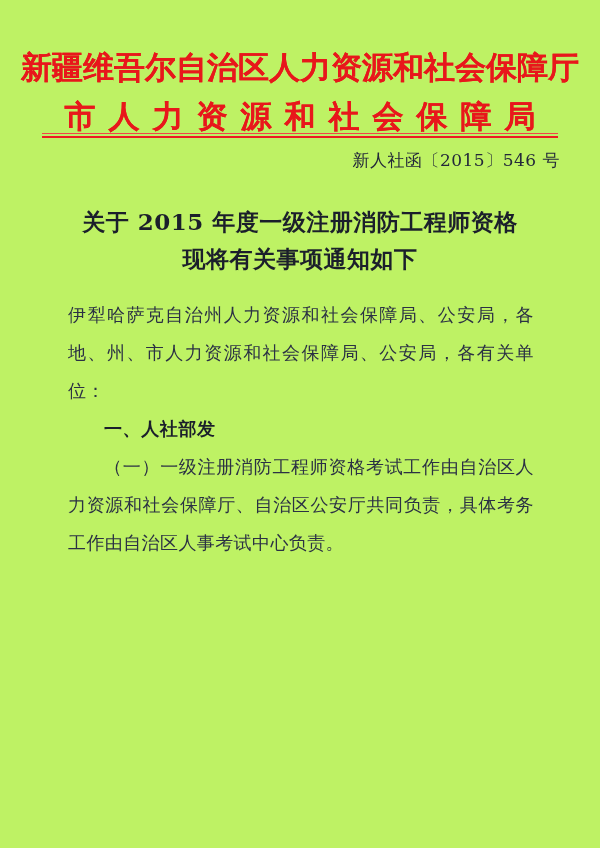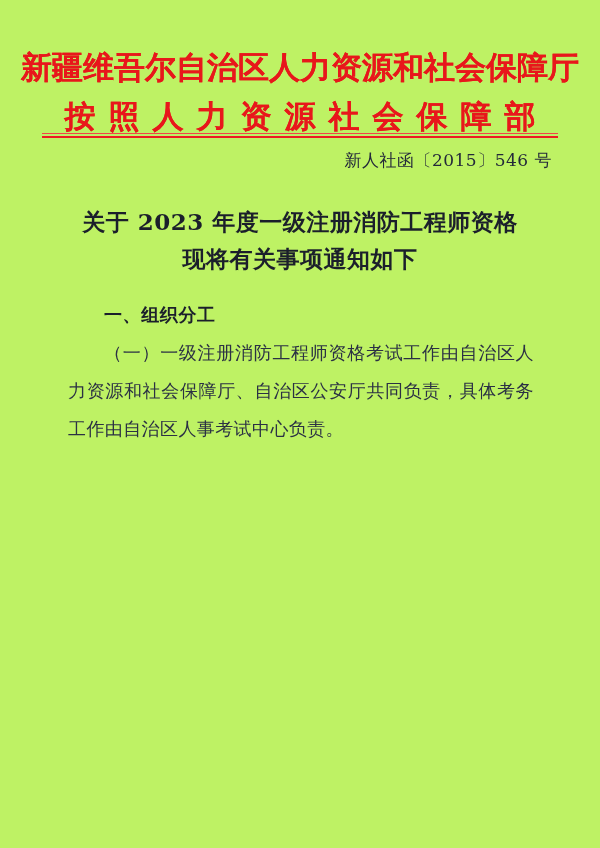--- a/index.html
+++ b/index.html
@@ -77,21 +77,21 @@
   }
   .rule-thick {
     height: 2px;
     background: #ed1c22;
     width: 100%;
   }
 
   
   .doc-number {
     position: absolute;
-    right: 96px;
+    right: 88px;
     top: 148px;
     font-size: 17px;
     line-height: 24px;
     color: #24293a;
     letter-spacing: 0.5px;
     white-space: nowrap;
   }
 
   
   .doc-title {
@@ -137,35 +137,36 @@
     letter-spacing: 0.6px;
   }
 </style>
 </head>
 <body>
 
 <div class="page">
 
   <div class="letterhead">
     <div class="lh-line lh-line-1">新疆维吾尔自治区人力资源和社会保障厅</div>
-    <div class="lh-line lh-line-2">按照人力资源社会保障部</div>
+    <div class="lh-line lh-line-2">市人力资源和社会保障局</div>
   </div>
 
   <div class="rule-wrap">
     <div class="rule-thin"></div>
     <div class="rule-gap"></div>
     <div class="rule-thick"></div>
   </div>
 
   <div class="doc-number">新人社函〔2015〕546 号</div>
 
   <div class="doc-title">
-    <span class="t-line">关于 2023 年度一级注册消防工程师资格</span>
+    <span class="t-line">关于 2015 年度一级注册消防工程师资格</span>
     <span class="t-line">现将有关事项通知如下</span>
   </div>
 
   <div class="body-text">
-    <p class="p-heading">一、组织分工</p>
+    <p class="p-recipients">伊犁哈萨克自治州人力资源和社会保障局、公安局，各地、州、市人力资源和社会保障局、公安局，各有关单位：</p>
+    <p class="p-heading">一、人社部发</p>
     <p class="p-indent">（一）一级注册消防工程师资格考试工作由自治区人力资源和社会保障厅、自治区公安厅共同负责，具体考务工作由自治区人事考试中心负责。</p>
 
   </div>
 
 </div>
 
 </body></html>

